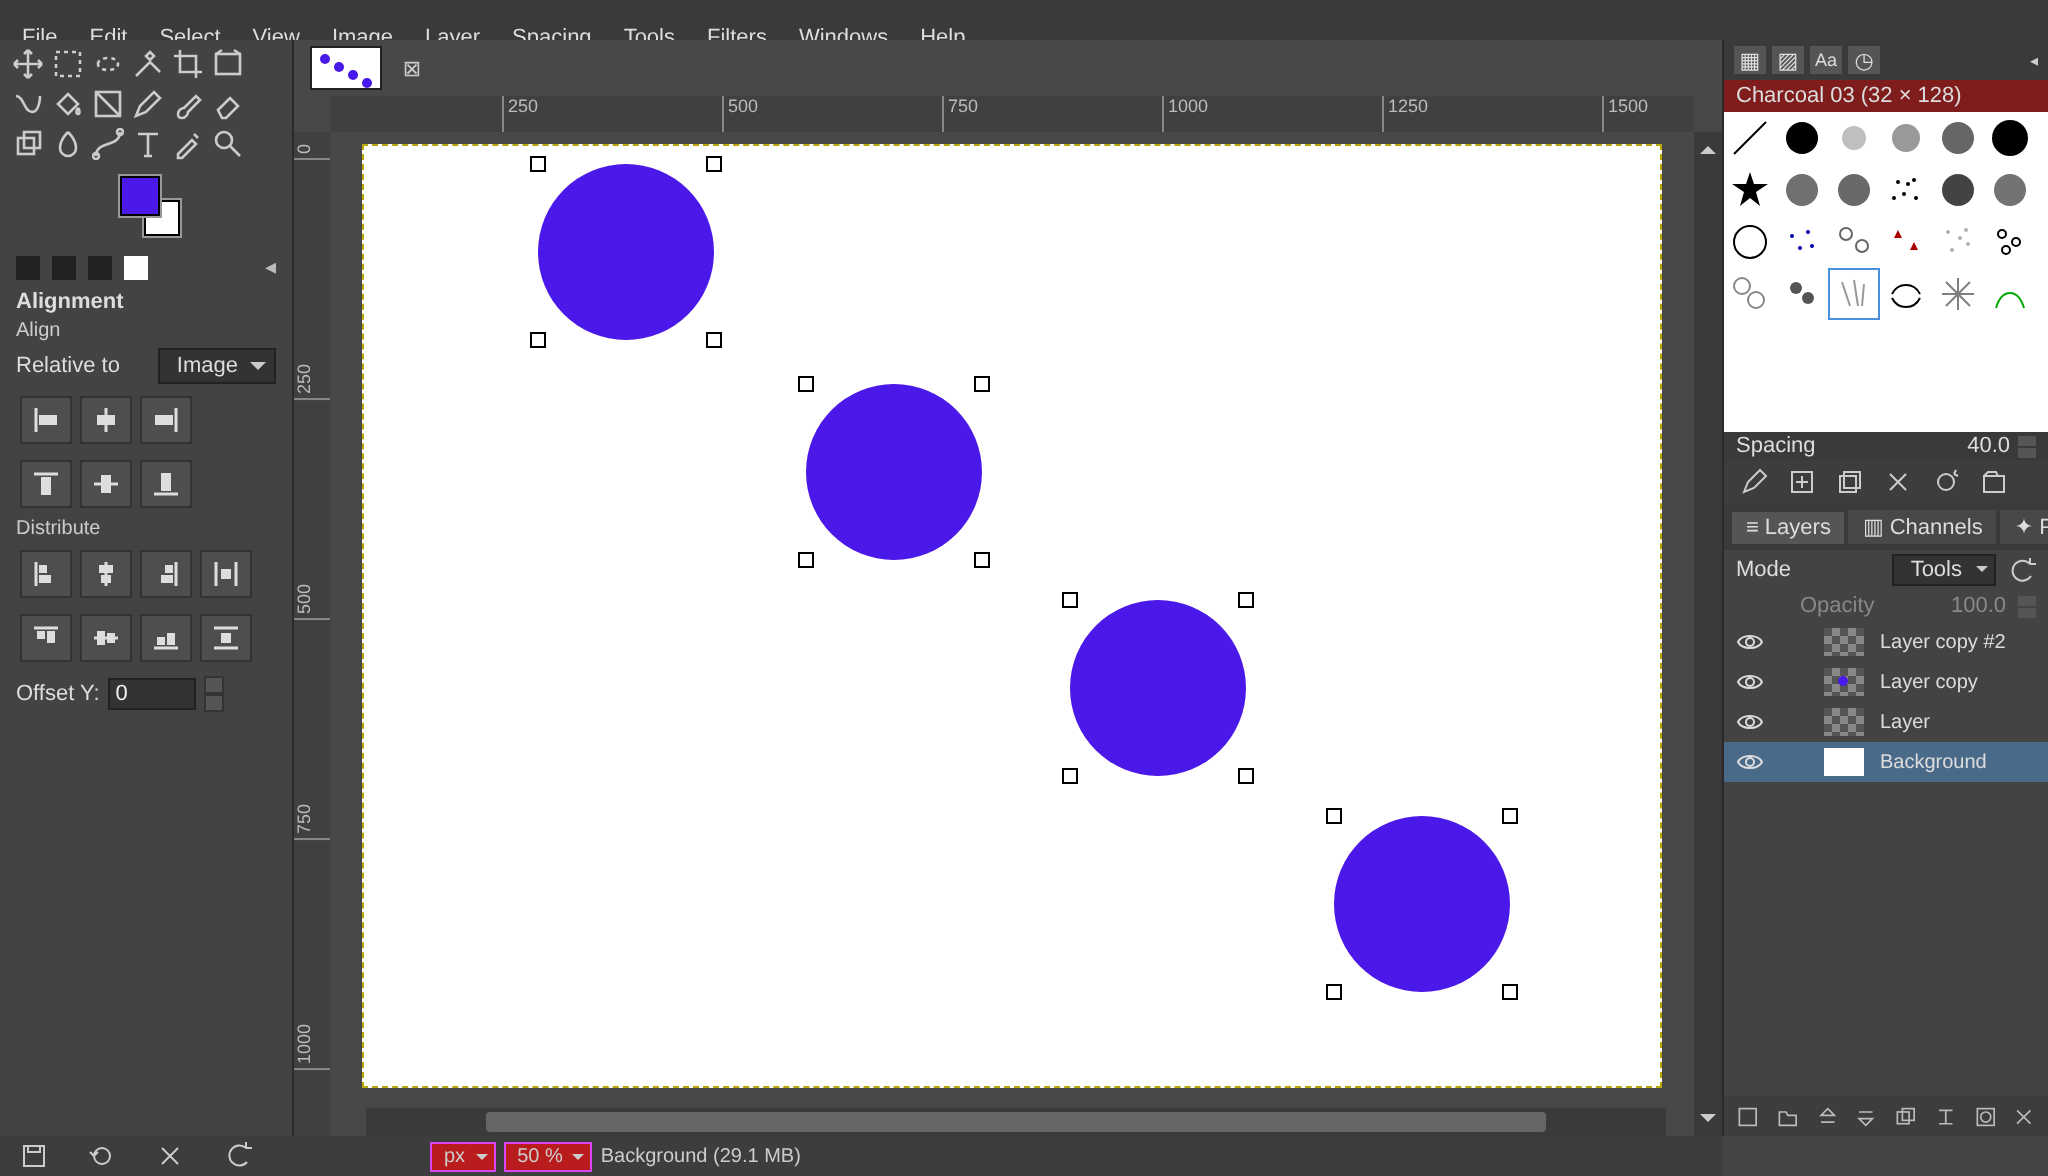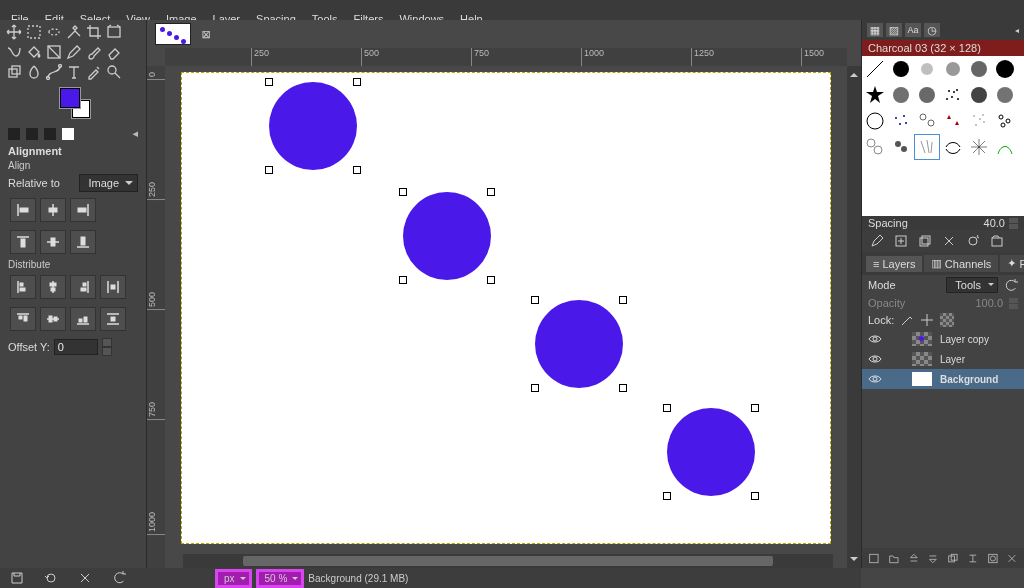--- a/index.html
+++ b/index.html
@@ -56,21 +56,21 @@
 .circle { position:absolute; width:88px; height:88px; background:#4a18e8; border-radius:50%; }
 .selhandle { position:absolute; width:8px; height:8px; background:#fff; border:1px solid #000; }
 .hscroll { position:absolute; left:18px; right:14px; bottom:0; height:14px; background:#3a3a3a; }
 .hscroll .thumb { position:absolute; left:60px; right:60px; top:2px; bottom:2px; background:#666; border-radius:2px; }
 .vscroll { width:14px; background:#3a3a3a; position:relative; }
 .vscroll::after { content:""; position:absolute; top:3px; left:3px; border:4px solid transparent; border-bottom-color:#ccc; }
 .vscroll::before { content:""; position:absolute; bottom:3px; left:3px; border:4px solid transparent; border-top-color:#ccc; }
 
 
 .status { position:absolute; left:147px; right:163px; bottom:0; height:20px; background:#3d3d3d; display:flex; align-items:center; padding:0 4px; gap:4px; color:#ccc; font-size:10px; }
-.status .sel-s { background:#a21caf; padding:1px 14px 1px 6px; position:relative; border:3px solid #d946ef; cursor:pointer; }
+.status .sel-s { background:#b91c1c; padding:1px 14px 1px 6px; position:relative; border:1px solid #d946ef; cursor:pointer; }
 .status .sel-s::after { content:""; position:absolute; right:3px; top:5px; border:3px solid transparent; border-top-color:#ccc; }
 
 
 .right-col { position:absolute; right:0; top:20px; width:163px; bottom:20px; background:#434343; border-left:1px solid #2a2a2a; display:flex; flex-direction:column; }
 .dock-tabs { display:flex; gap:3px; padding:3px 5px; background:#3a3a3a; align-items:center; }
 .dock-tabs .dt { width:16px; height:14px; background:#555; display:flex; align-items:center; justify-content:center;}
 .dock-tabs .triangle { margin-left:auto; font-size:8px; color:#ccc; cursor:pointer; }
 .filter { background:#333; padding:2px 6px; color:#888; font-style:italic; display:flex; align-items:center; }
 .filter::after { content:""; margin-left:auto; border:4px solid transparent; border-top-color:#ccc; }
 .brush-name { padding:2px 6px; background:#7f1d1d; color:#ddd; }
@@ -86,34 +86,34 @@
 .icon-row { display:flex; gap:10px; padding:4px 8px; background:#3d3d3d; }
 .icon-row svg { width:14px; height:14px; stroke:#ccc; fill:none; }
 .layer-tabs { display:flex; background:#3a3a3a; padding:3px 4px; gap:2px; align-items:center; }
 .layer-tabs .lt { padding:2px 7px; background:#484848; display:flex; align-items:center; gap:3px; cursor:pointer; }
 .layer-tabs .lt.active { background:#555; }
 .mode-row,.opac-row,.lock-row { display:flex; align-items:center; padding:2px 6px; gap:6px; background:#434343; }
 .mode-row .sel,.opac-row .val { margin-left:auto; }
 .mode-row .sel { background:#333; padding:1px 16px 1px 8px; position:relative; border:1px solid #222; }
 .mode-row .sel::after { content:""; position:absolute; right:3px; top:5px; border:3px solid transparent; border-top-color:#ccc; }
 .mode-row .rev { width:14px; height:14px; }
-.opac-row { color:#888; }
+.opac-row { color:#888;margin-left:32px; }
 .opac-row .ar { width:9px; display:flex; flex-direction:column; gap:1px; }
 .opac-row .ar div { height:5px; background:#555; }
 .lock-row .ic { width:14px; height:14px; background:#555; }
 .layers { flex:1; overflow:auto; background:#434343; }
 .layer-item { display:flex; align-items:center; padding:3px 6px; gap:8px; cursor:pointer; }
 .layer-item.sel { background:#4a6a8a; }
 .layer-item .eye { width:14px; height:14px; }
 .layer-item .thumb { width:20px; height:14px; background:#777; position:relative; }
 .layer-item .thumb.checker { background:repeating-conic-gradient(#888 0 25%,#555 0 50%) 0 0/8px 8px; }
 .layer-item .thumb.white { background:#fff; }
 .layer-item .thumb .dot { position:absolute; width:5px; height:5px; background:#4a18e8; border-radius:50%; left:7px; top:4px; }
 .layer-item .nm { font-size:10px; }
-.layer-item.sel .nm { font-weight:bold; }
+.layer-item.sel .nm { font-weight:normal; }
 .right-bottom { height:20px; background:#3d3d3d; display:flex; align-items:center; gap:8px; padding:0 6px; }
 .right-bottom svg { width:13px; height:13px; stroke:#bbb; fill:none; }
 </style>
 </head>
 <body>
 
 <div class="menubar">
   <span>File</span>
   <span>Edit</span>
   <span>Select</span>
@@ -619,37 +619,36 @@
       </svg>
   </div>
   <div class="opac-row">
     <span>Opacity</span>
     <span class="val">100.0</span>
     <div class="ar">
         <div></div>
         <div></div>
       </div>
   </div>
-  <div class="lock-row">
-    <span>Lock:</span>
-    <svg width="14" height="14" stroke="#ccc" fill="none">
-        <path d="M2 12l8-8 2 2"></path>
-      </svg>
-    <svg width="14" height="14" stroke="#ccc" fill="none">
-        <path d="M7 1v12M1 7h12"></path>
-      </svg>
-    <div class="ic" style="background:repeating-conic-gradient(#888 0 25%,#555 0 50%) 0 0/6px 6px"></div>
-  </div>
   <div class="layers" id="layers-list">
       <div class="layer-item">
         <svg class="eye" viewBox="0 0 14 14" stroke="#ddd" fill="none">
           <path d="M1 7c2-4 10-4 12 0-2 4-10 4-12 0z"></path>
           <circle cx="7" cy="7" r="2"></circle>
         </svg>
         <span style="width:14px"></span>
+        <div class="thumb checker"></div>
+        <span class="nm">Layer copy #2</span>
+      </div>
+      <div class="layer-item">
+        <svg class="eye" viewBox="0 0 14 14" stroke="#ddd" fill="none">
+          <path d="M1 7c2-4 10-4 12 0-2 4-10 4-12 0z"></path>
+          <circle cx="7" cy="7" r="2"></circle>
+        </svg>
+        <span style="width:14px"></span>
         <div class="thumb checker">
           <div class="dot"></div>
         </div>
         <span class="nm">Layer copy</span>
       </div>
       <div class="layer-item">
         <svg class="eye" viewBox="0 0 14 14" stroke="#ddd" fill="none">
           <path d="M1 7c2-4 10-4 12 0-2 4-10 4-12 0z"></path>
           <circle cx="7" cy="7" r="2"></circle>
         </svg>

